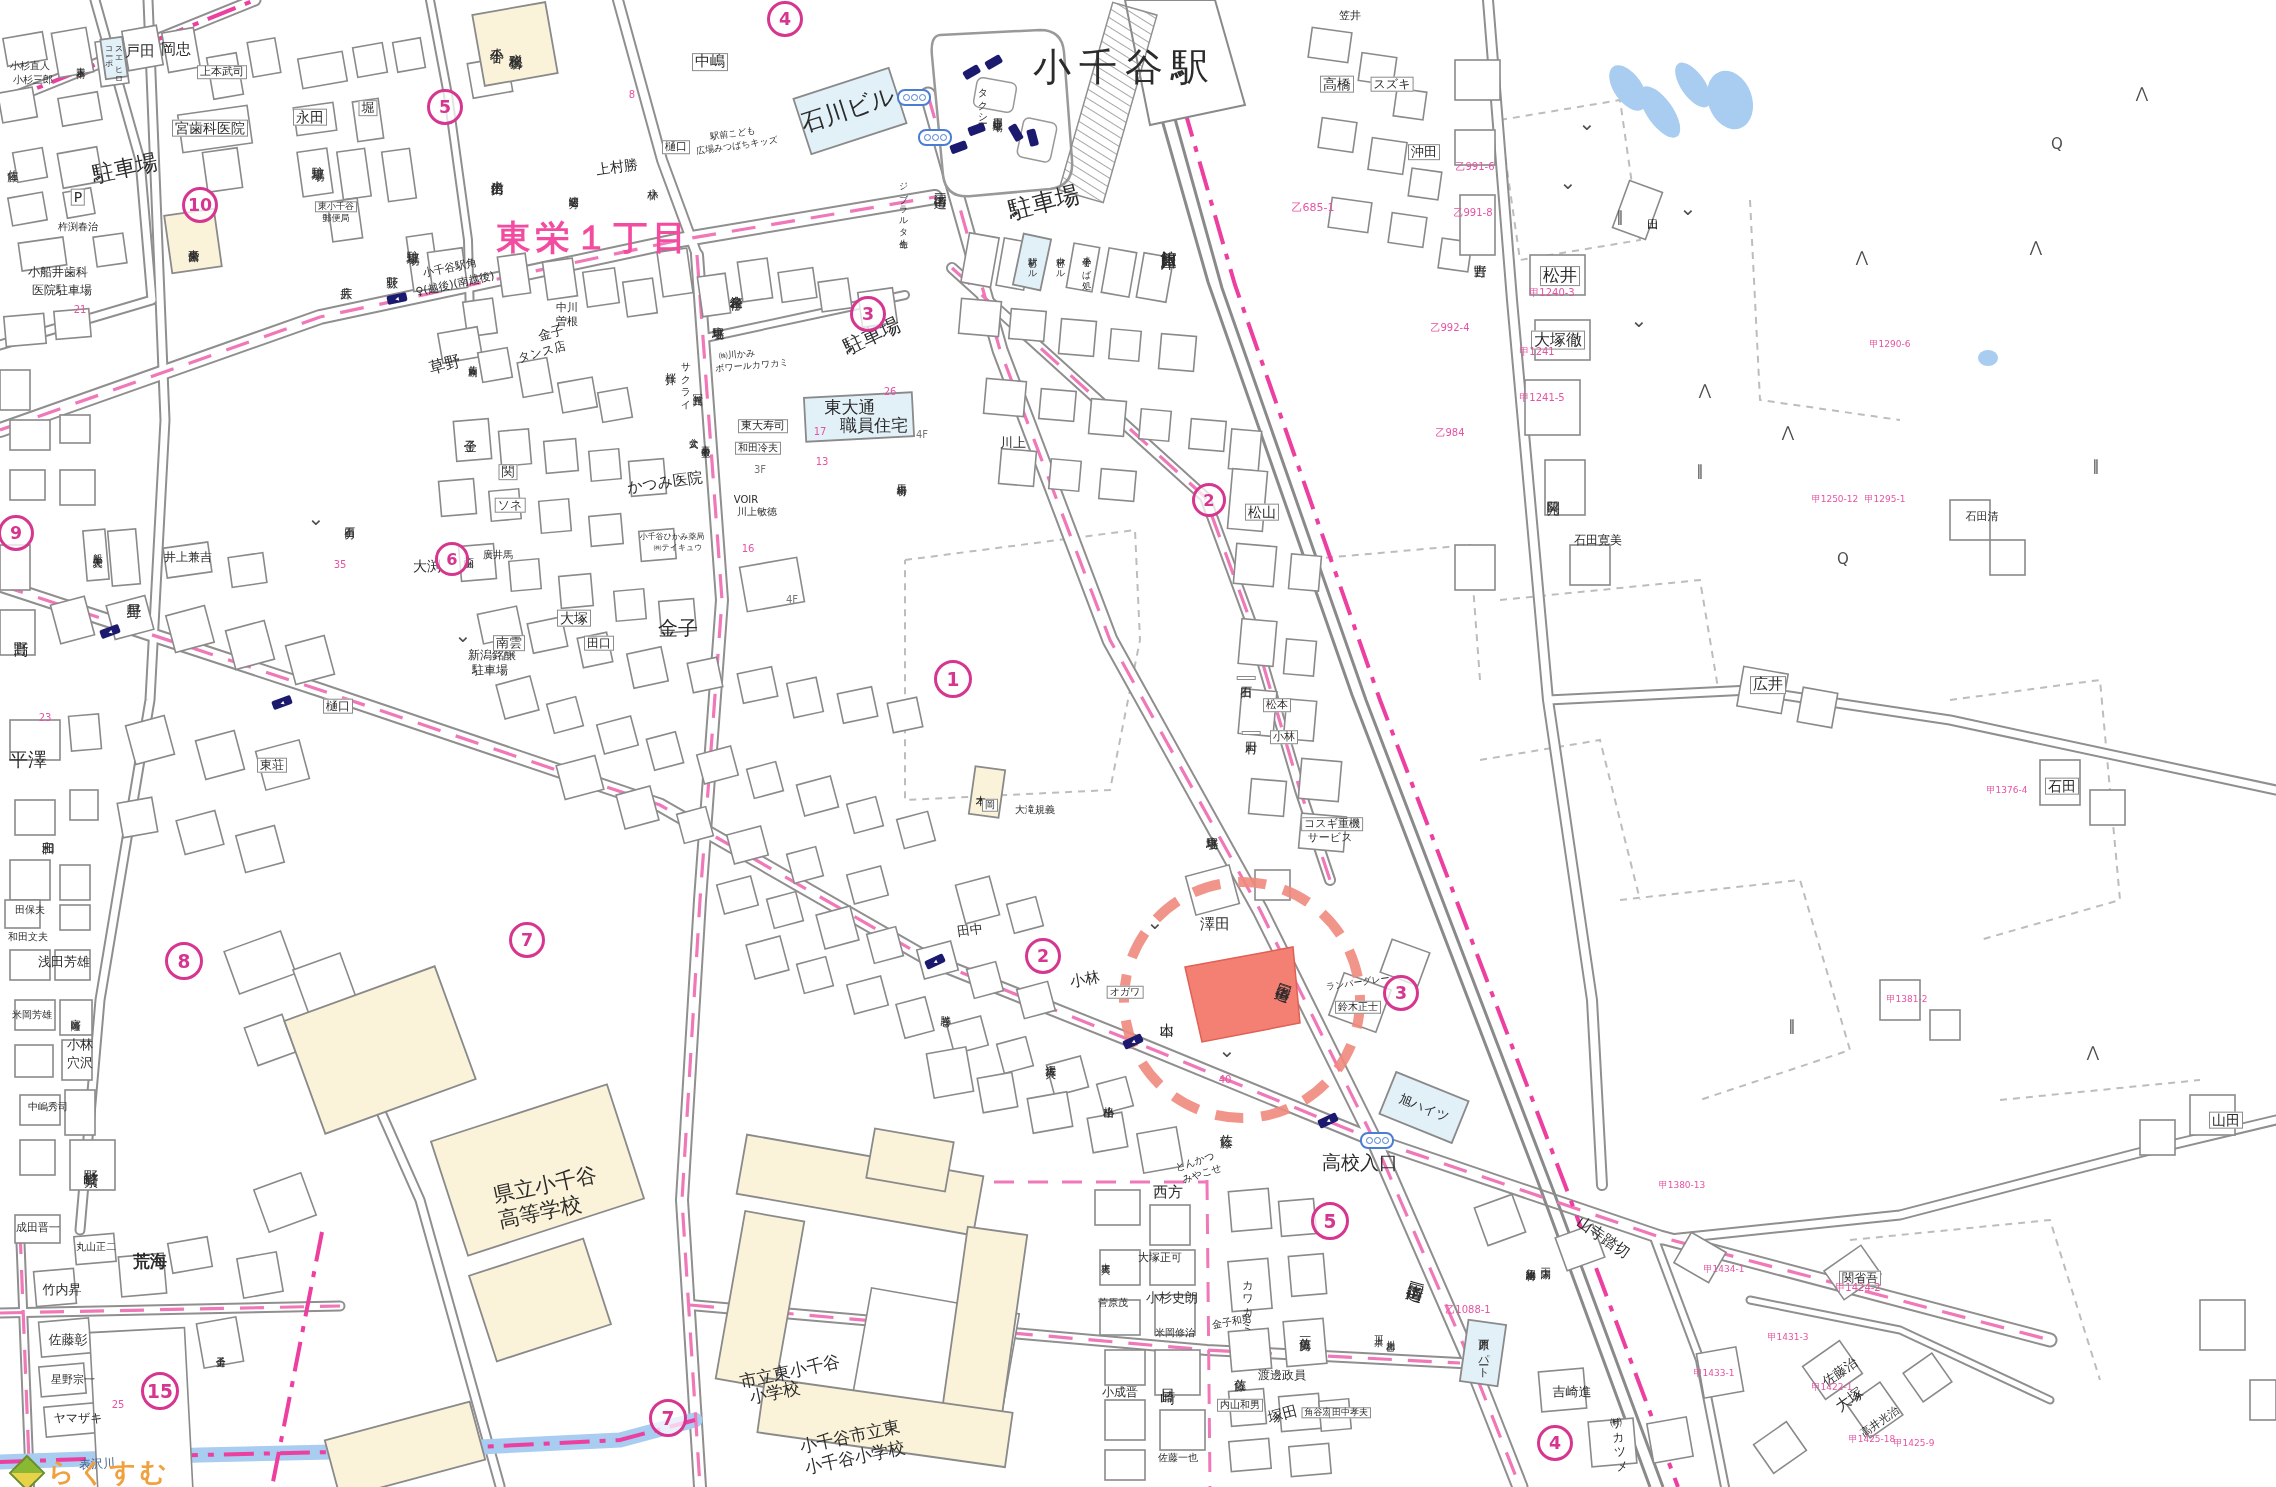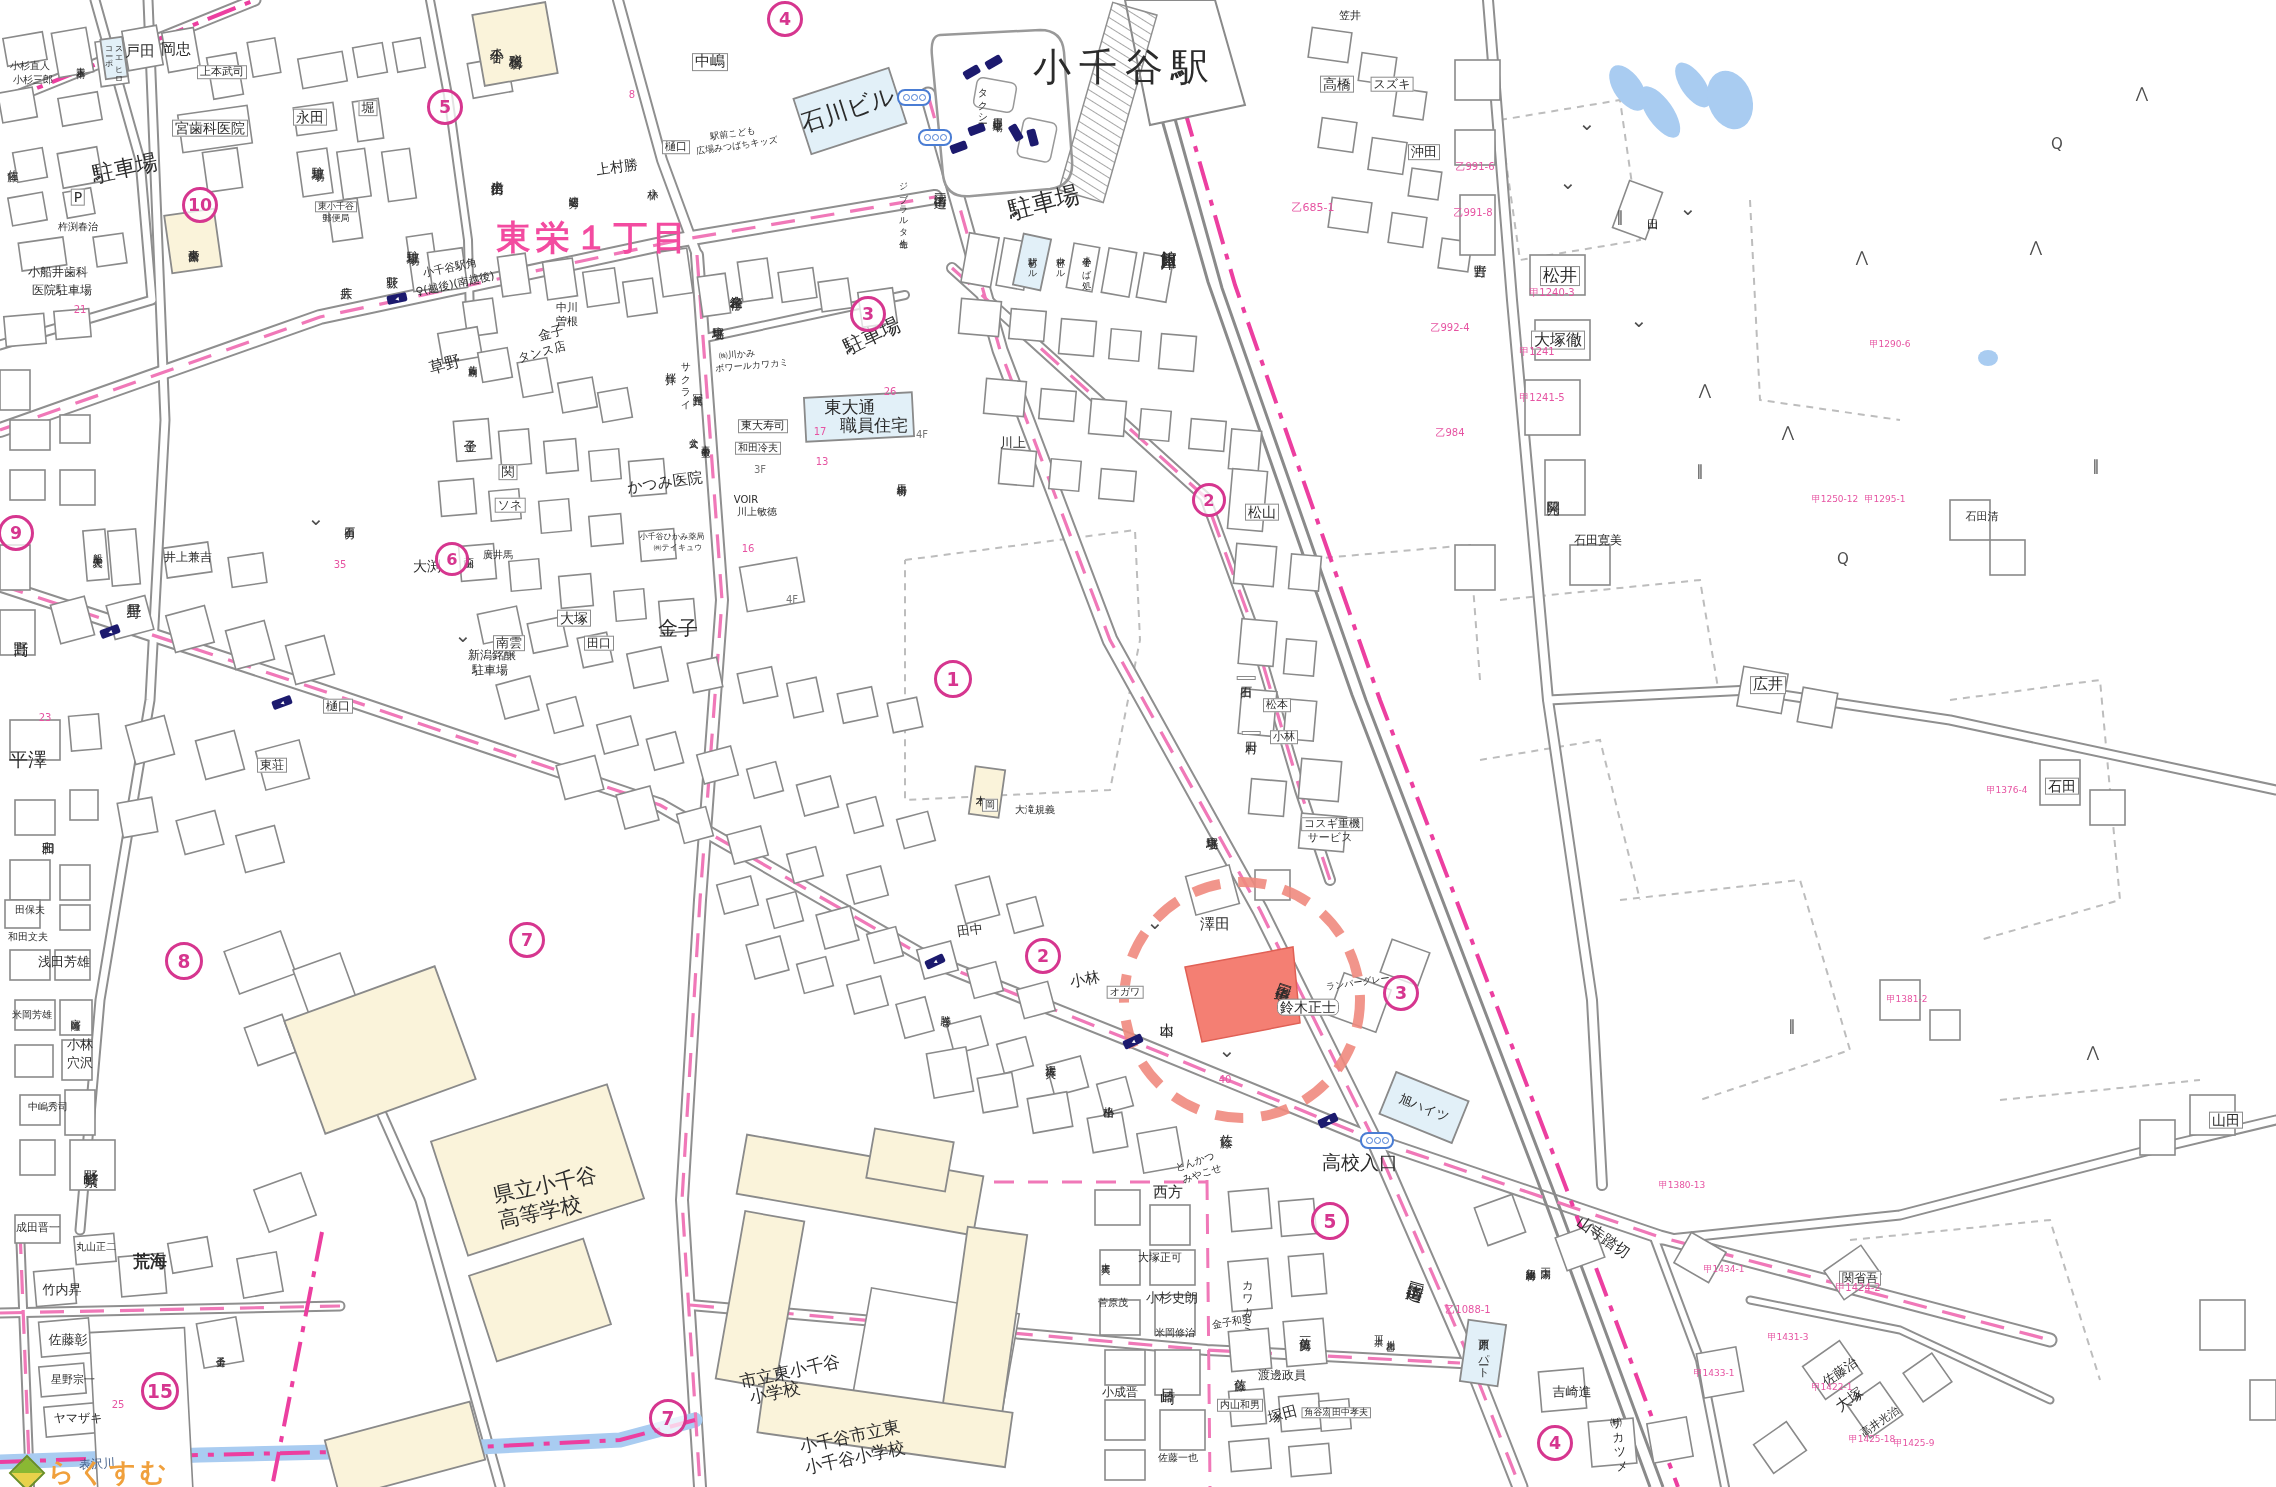--- a/index.html
+++ b/index.html
@@ -498,21 +498,21 @@
       <div class="lb" style="font-size: 15px; left: 1085px; top: 980px; transform: translate(-50%, -50%) rotate(-10deg); color: rgb(43, 43, 43);">小林</div>
       <div class="lb box" style="font-size: 10px; left: 1125px; top: 992px; transform: translate(-50%, -50%) rotate(0deg); color: rgb(43, 43, 43);">オガワ</div>
       <div class="lb" style="font-size: 13px; left: 970px; top: 930px; transform: translate(-50%, -50%) rotate(-8deg); color: rgb(43, 43, 43);">田中</div>
       <div class="lb v" style="font-size: 11px; left: 945px; top: 1008px; transform: translate(-50%, -50%) rotate(0deg); color: rgb(43, 43, 43);">勝巻</div>
       <div class="lb v" style="font-size: 11px; left: 1050px; top: 1058px; transform: translate(-50%, -50%) rotate(0deg); color: rgb(43, 43, 43);">大澤行夫</div>
       <div class="lb v" style="font-size: 11px; left: 1108px; top: 1098px; transform: translate(-50%, -50%) rotate(0deg); color: rgb(43, 43, 43);">小出格</div>
       <div class="lb" style="font-size: 10px; left: 1195px; top: 1162px; transform: translate(-50%, -50%) rotate(-18deg); color: rgb(43, 43, 43);">とんかつ</div>
       <div class="lb" style="font-size: 10px; left: 1202px; top: 1174px; transform: translate(-50%, -50%) rotate(-18deg); color: rgb(43, 43, 43);">みやこせ</div>
       <div class="lb v" style="font-size: 13px; left: 1226px; top: 1125px; transform: translate(-50%, -50%) rotate(0deg); color: rgb(43, 43, 43);">佐藤</div>
       <div class="lb v" style="font-size: 15px; left: 1288px; top: 975px; transform: translate(-50%, -50%) rotate(18deg); color: rgb(43, 43, 43);">三国街道</div>
-      <div class="lb box" style="font-size: 14px; left: 1308px; top: 1007px; transform: translate(-50%, -50%) rotate(0deg); color: rgb(43, 43, 43); border-radius: 6px;">鈴木正士</div>
+      <div class="lb box" style="font-size: 10px; left: 1358px; top: 1007px; transform: translate(-50%, -50%) rotate(0deg); color: rgb(43, 43, 43);">鈴木正士</div>
       <div class="lb" style="font-size: 9px; left: 1358px; top: 983px; transform: translate(-50%, -50%) rotate(-8deg); color: rgb(43, 43, 43);">ランバーグレー</div>
       <div class="lb" style="font-size: 13px; left: 1424px; top: 1108px; transform: translate(-50%, -50%) rotate(22deg); color: rgb(43, 43, 43);">旭ハイツ</div>
       <div class="lb v" style="font-size: 10px; left: 1530px; top: 1262px; transform: translate(-50%, -50%) rotate(0deg); color: rgb(43, 43, 43);">魚沼建材㈱</div>
       <div class="lb v" style="font-size: 10px; left: 1545px; top: 1262px; transform: translate(-50%, -50%) rotate(0deg); color: rgb(43, 43, 43);">大渕陽一</div>
       <div class="lb" style="font-size: 15px; left: 1603px; top: 1238px; transform: translate(-50%, -50%) rotate(35deg); color: rgb(43, 43, 43);">山寺踏切</div>
       <div class="lb" style="font-size: 19px; left: 1360px; top: 1163px; transform: translate(-50%, -50%) rotate(0deg); color: rgb(43, 43, 43);">高校入口</div>
       <div class="lb v" style="font-size: 17px; left: 1420px; top: 1272px; transform: translate(-50%, -50%) rotate(15deg); color: rgb(43, 43, 43);">三国街道</div>
       <div class="lb v" style="font-size: 11px; left: 1247px; top: 1300px; transform: translate(-50%, -50%) rotate(0deg); color: rgb(43, 43, 43);">カワカミ</div>
       <div class="lb" style="font-size: 10px; left: 1232px; top: 1322px; transform: translate(-50%, -50%) rotate(-10deg); color: rgb(43, 43, 43);">金子和男</div>
       <div class="lb v" style="font-size: 12px; left: 1305px; top: 1330px; transform: translate(-50%, -50%) rotate(0deg); color: rgb(43, 43, 43);">佐藤一男</div>

